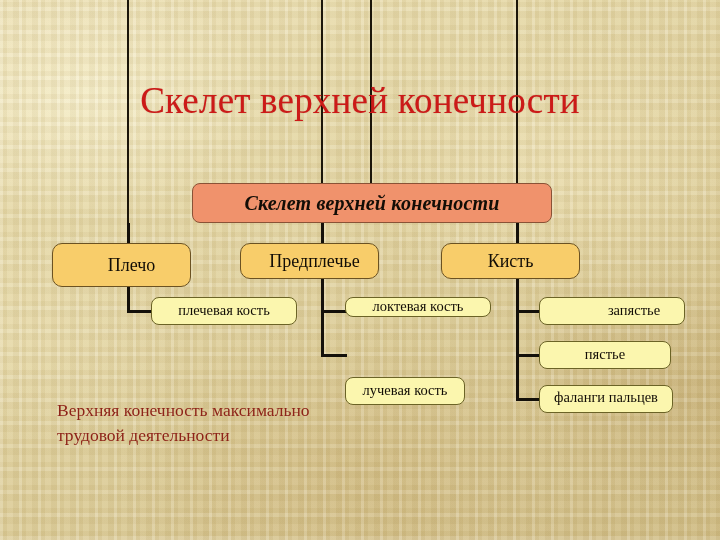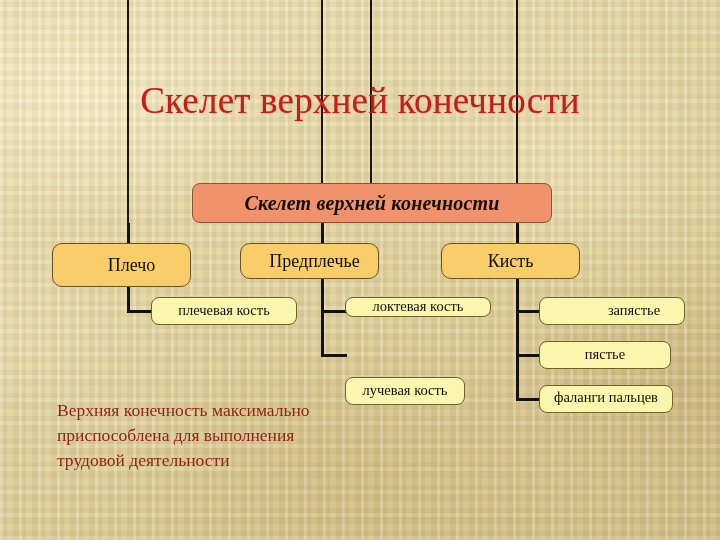--- a/index.html
+++ b/index.html
@@ -198,17 +198,16 @@
       <div class="node leaf" style="left: 539px; top: 341px; width: 132px; height: 28px; background: rgb(251, 246, 174);">
         <span class="leaf-text">пястье</span>
       </div>
       <div class="node leaf overflow" style="left: 539px; top: 385px; width: 134px; height: 28px; background: rgb(251, 246, 174);">
         <span class="leaf-text">фаланги пальцев</span>
       </div>
     </div>
 
   <div id="caption">
       <div>Верхняя конечность максимально</div>
-      <div>приспособлена для выполнения</div>
       <div>трудовой деятельности</div>
     </div>
 
 </div>
 
 </body></html>

